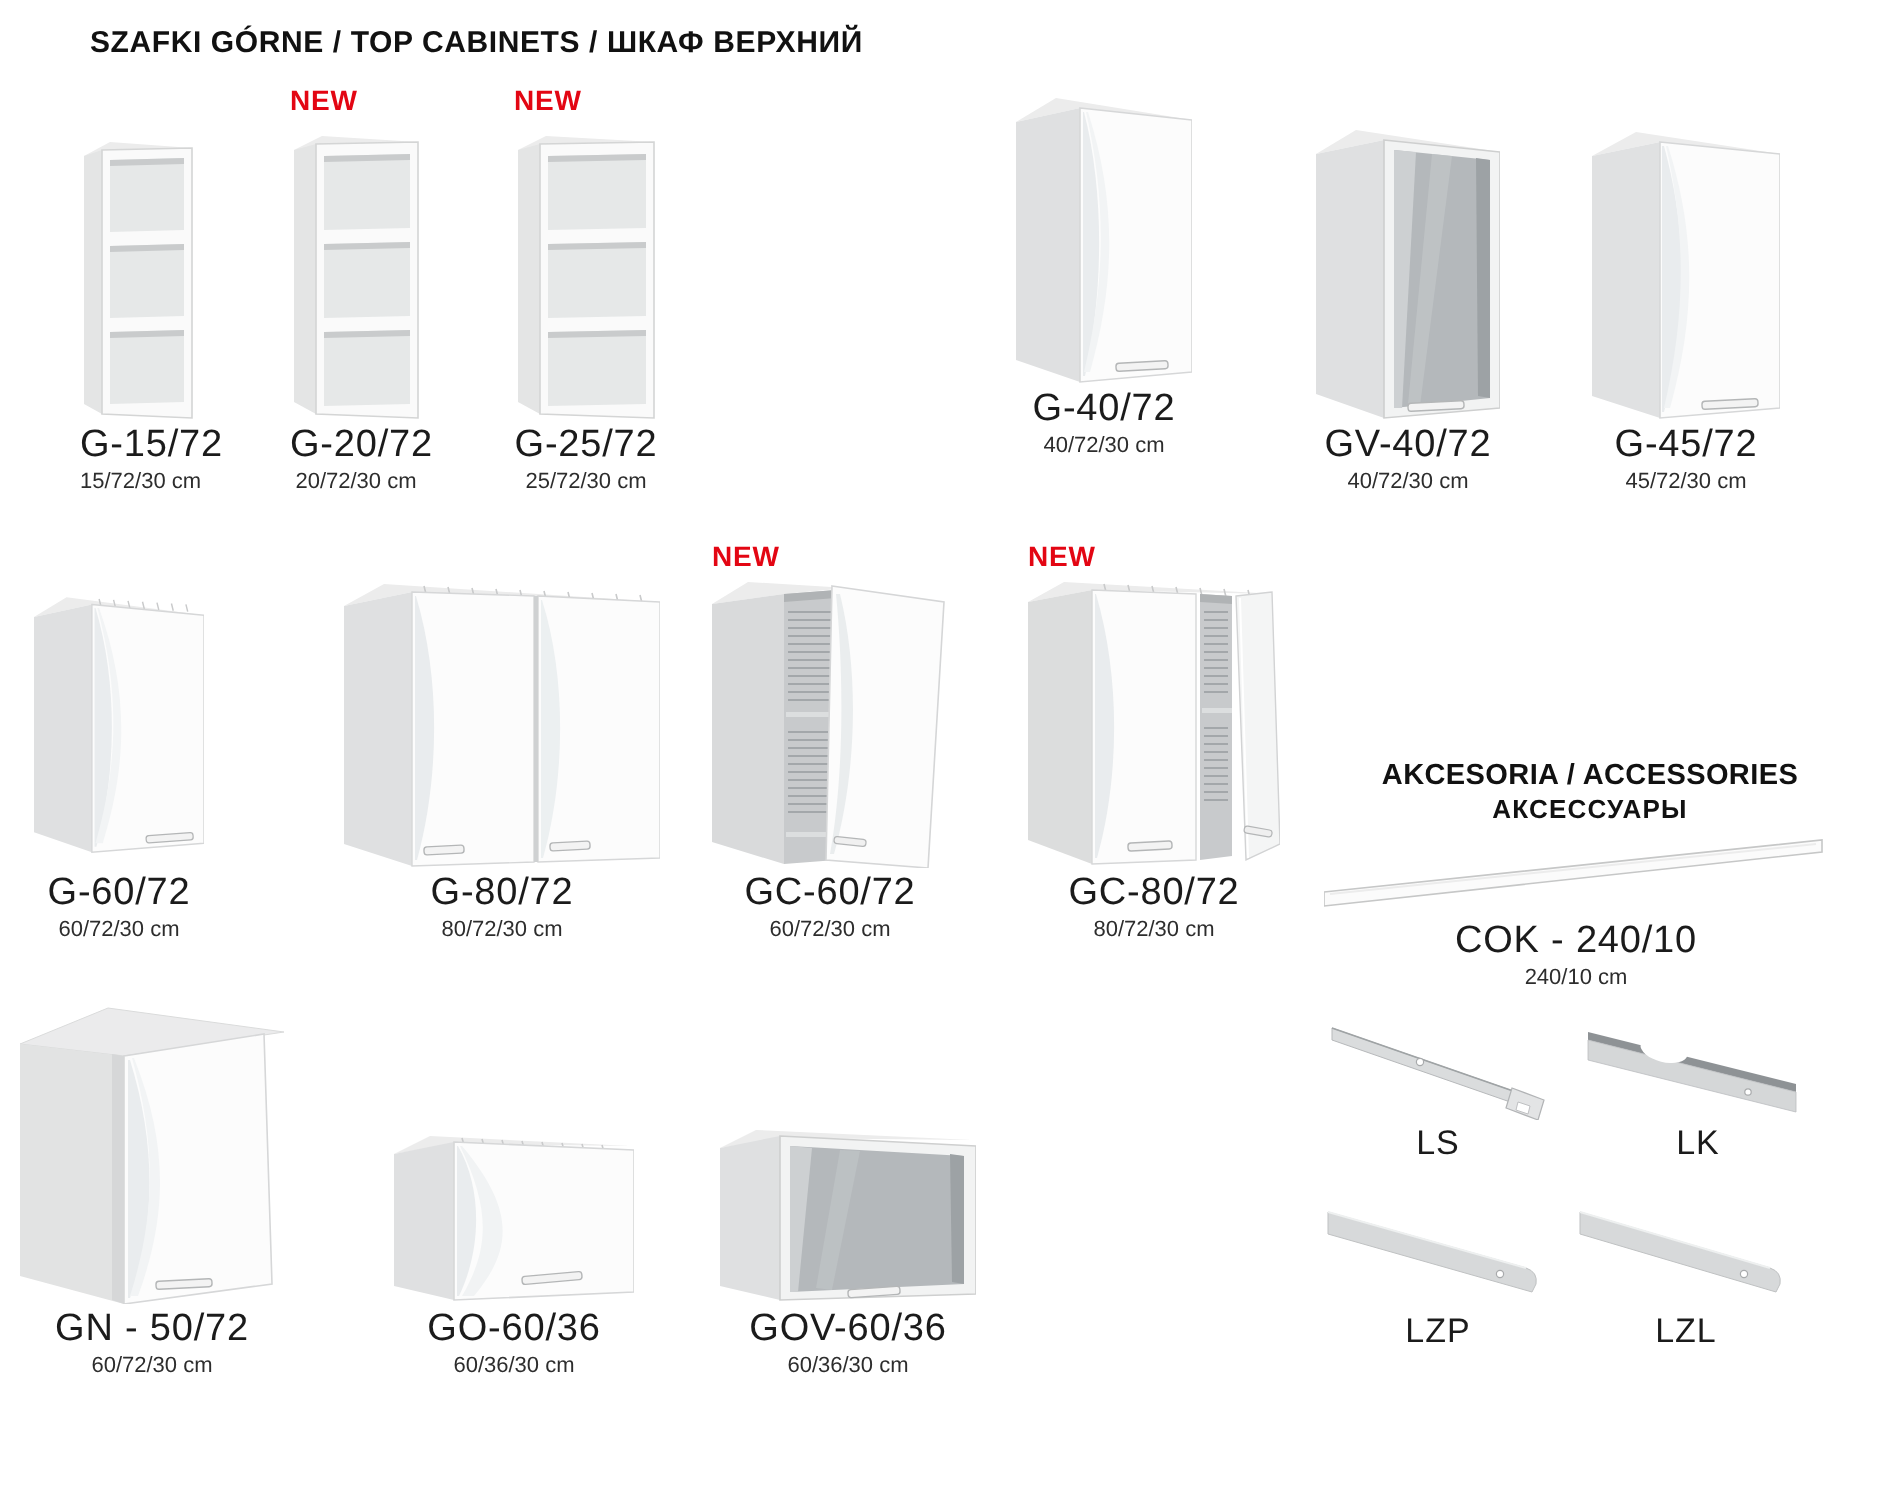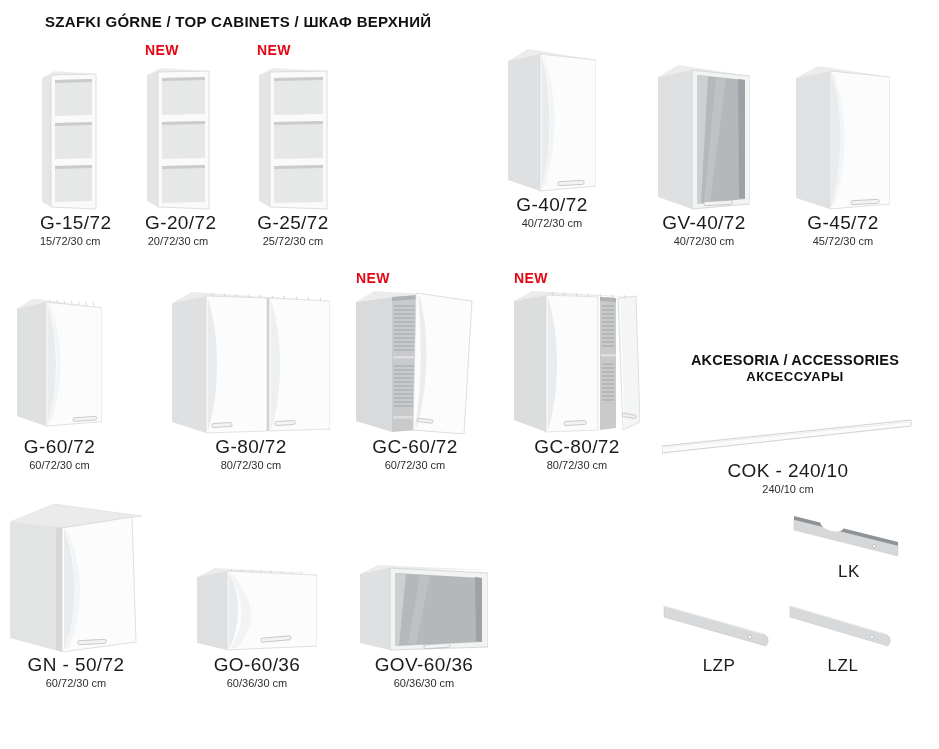--- a/index.html
+++ b/index.html
@@ -8,21 +8,21 @@
   .header{position:absolute;left:45px;top:13px;font-size:15px;font-weight:bold;
           letter-spacing:0.3px;color:#111;white-space:nowrap;}
   .product{position:absolute;text-align:center;}
   .badge{height:18px;line-height:16px;font-size:14px;font-weight:bold;
          color:#e30613;text-align:left;letter-spacing:0.4px;}
   .graphic{display:flex;align-items:flex-end;justify-content:center;}
   .pname{margin-top:2px;font-size:19px;color:#1b1b1b;white-space:nowrap;letter-spacing:0.4px;}
   .pdims{margin-top:1px;font-size:11px;color:#2d2d2d;white-space:nowrap;}
   .acc-heading{position:absolute;left:650px;top:352px;width:290px;text-align:center;
                font-weight:bold;color:#111;}
-  .acc-heading .l1{font-size:14.5px;letter-spacing:0.2px;}
+  .acc-heading .l1{font-size:14.5px;letter-spacing:0.2px;margin-top:28px;}
   .acc-heading .l2{font-size:13px;margin-top:1px;letter-spacing:0.6px;}
   .acc-label{margin-top:2px;font-size:17px;color:#1b1b1b;letter-spacing:0.5px;}
   svg{display:block;}
 </style>
 </head>
 <body>
 
 <div class="page">
 
   <div class="header">SZAFKI GÓRNE / TOP CABINETS / ШКАФ ВЕРХНИЙ</div>
@@ -275,20 +275,32 @@
     <div class="graphic" style="height:48px;">
       <svg width="252" height="48" viewBox="0 0 252 48">
         <polygon points="0,36 249,10 249,16 0,43" fill="#fbfbfb" stroke="#c6c7c7" stroke-width="0.8"></polygon>
         <line x1="3" y1="37" x2="246" y2="12" stroke="#ececec" stroke-width="1"></line>
       </svg>
     </div>
     <div class="pname">COK - 240/10</div>
     <div class="pdims">240/10 cm</div>
   </div>
 
+  <div class="product" style="left:660px;top:510px;width:118px;">
+    <div class="graphic" style="height:50px;">
+      <svg width="118" height="50" viewBox="0 0 118 50">
+        <polygon points="6,4 98,36 98,42 6,10" fill="#dadcdd" stroke="#b7b9bb" stroke-width="0.5"></polygon>
+        <line x1="6" y1="4" x2="98" y2="36" stroke="#9fa3a5" stroke-width="0.8"></line>
+        <polygon points="96,34 112,40 109,50 93,44" fill="#e3e4e5" stroke="#b2b4b6" stroke-width="0.6"></polygon>
+        <polygon points="99,41 105,43 104,47 98,45" fill="#ffffff" stroke="#b2b4b6" stroke-width="0.4"></polygon>
+        <circle cx="50" cy="21" r="1.8" fill="#ffffff" stroke="#a8aaac" stroke-width="0.6"></circle>
+      </svg>
+    </div>
+    <div class="acc-label">LS</div>
+  </div>
 
   <div class="product" style="left:790px;top:510px;width:118px;">
     <div class="graphic" style="height:50px;">
       <svg width="118" height="50" viewBox="0 0 118 50">
         <polygon points="4,6 108,32 108,36 4,10" fill="#8e9295"></polygon>
         <polygon points="4,10 108,36 108,46 4,20" fill="#d5d7d8" stroke="#bbbdbf" stroke-width="0.4"></polygon>
         <ellipse cx="42" cy="15" rx="12" ry="6" fill="#ffffff" transform="rotate(14 42 15)"></ellipse>
         <circle cx="84" cy="36" r="1.6" fill="#ffffff" stroke="#a8aaac" stroke-width="0.6"></circle>
       </svg>
     </div>

